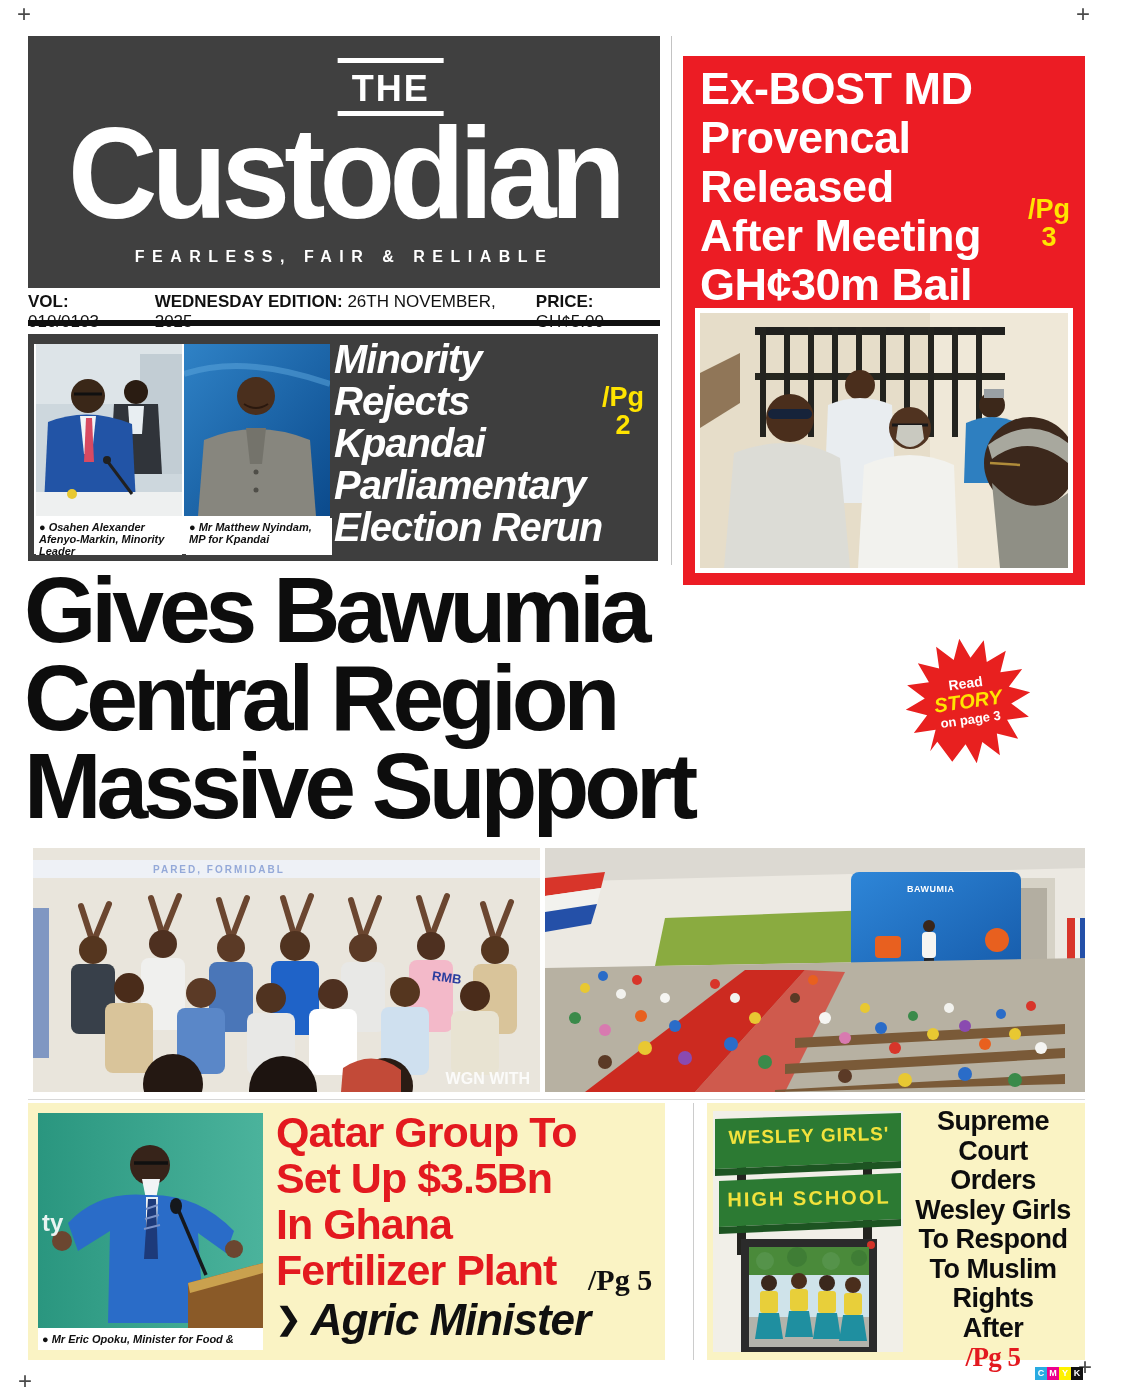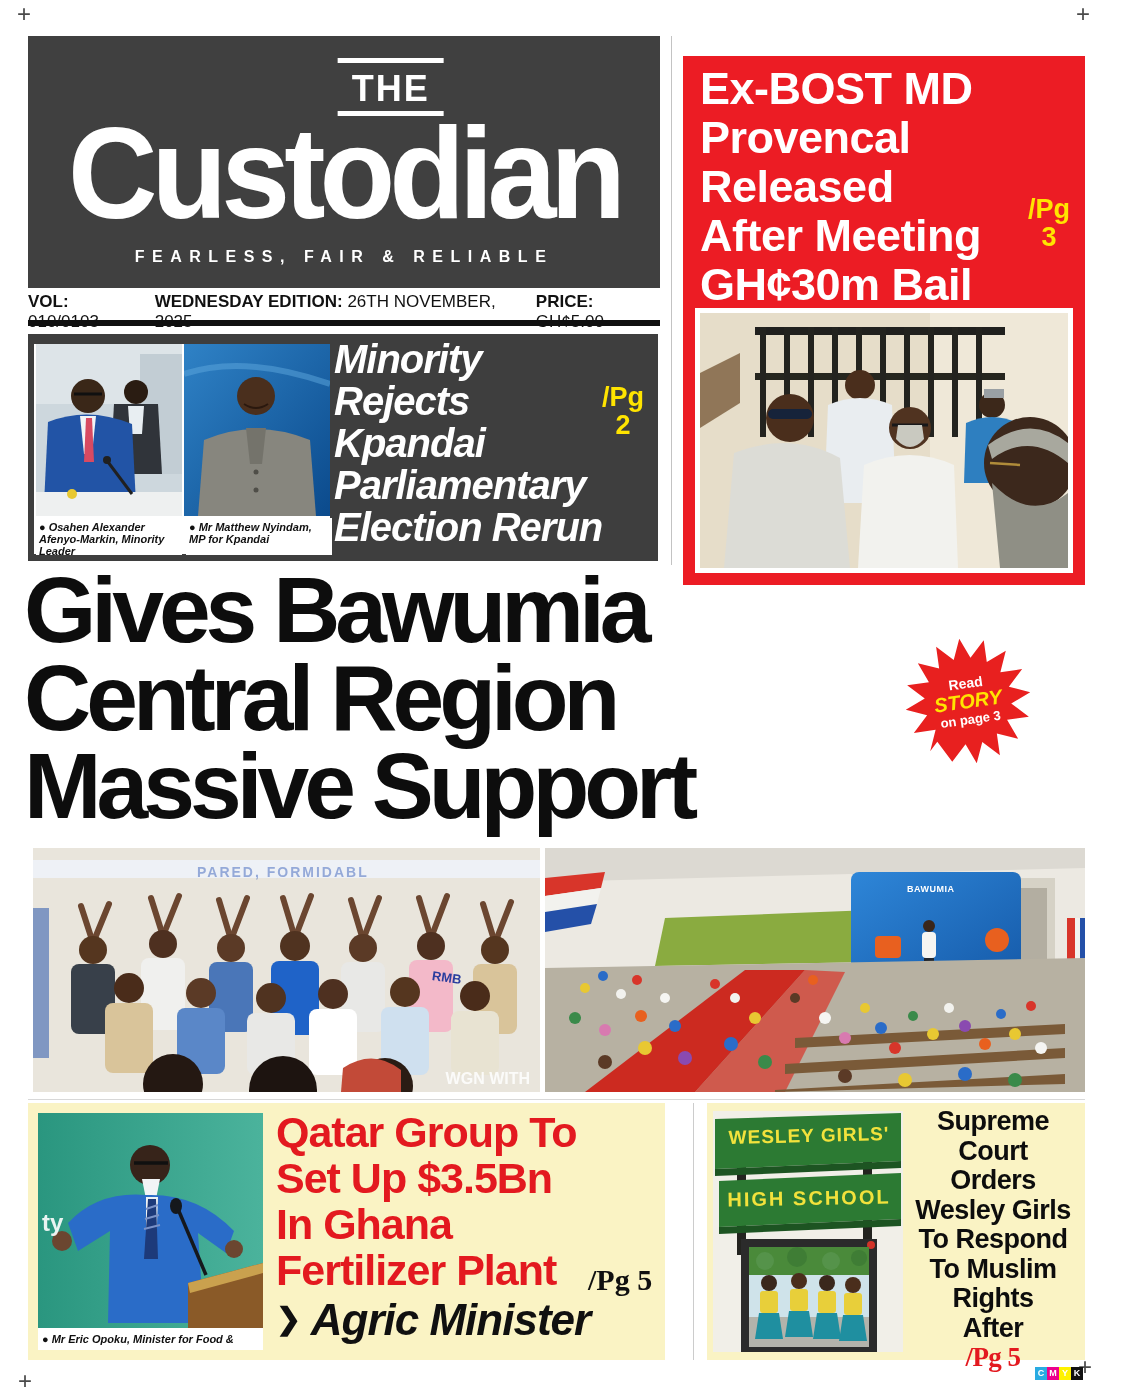--- a/index.html
+++ b/index.html
@@ -53,21 +53,21 @@
   .burst-text{position:absolute;left:0;top:0;width:130px;height:130px;display:flex;flex-direction:column;
        align-items:center;justify-content:center;transform:rotate(-8deg);color:#fff;font-weight:bold;}
   .burst-l1{font-size:14px;line-height:15px;}
   .burst-l2{font-size:20px;line-height:21px;color:#FFE400;font-style:italic;}
   .burst-l3{font-size:13px;line-height:15px;}
 
   
   .photoL{left:33px;top:848px;width:507px;height:244px;overflow:hidden;}
   .photoR{left:545px;top:848px;width:540px;height:244px;overflow:hidden;}
   .wm{position:absolute;right:10px;bottom:4px;color:#ffffff;opacity:.85;font-size:16px;font-weight:bold;}
-  .bannertxt{position:absolute;left:120px;top:16px;color:#4c6fc0;opacity:.55;font-size:14px;font-weight:bold;letter-spacing:2px;margin-left:44px;}
+  .bannertxt{position:absolute;left:120px;top:16px;color:#4c6fc0;opacity:.55;font-size:10px;font-weight:bold;letter-spacing:2px;}
   .stagetxt{position:absolute;left:343px;top:36px;color:#fff;font-size:9px;font-weight:bold;letter-spacing:.5px;padding-left:19px;}
   .shirttxt{position:absolute;left:399px;top:122px;color:#2b3e9e;font-size:13px;font-weight:bold;transform:rotate(8deg);}
 
   .hline-bottom{left:28px;top:1099px;width:1057px;height:1px;background:#d8d8d8;}
 
   
   .cream{background:#FAF3C4;}
   .boxQ{left:28px;top:1103px;width:637px;height:257px;}
   .q-photo{position:absolute;left:10px;top:10px;width:225px;height:237px;overflow:hidden;}
   .q-cap{position:absolute;left:0;bottom:0;width:225px;height:22px;background:#ffffff;color:#101010;

